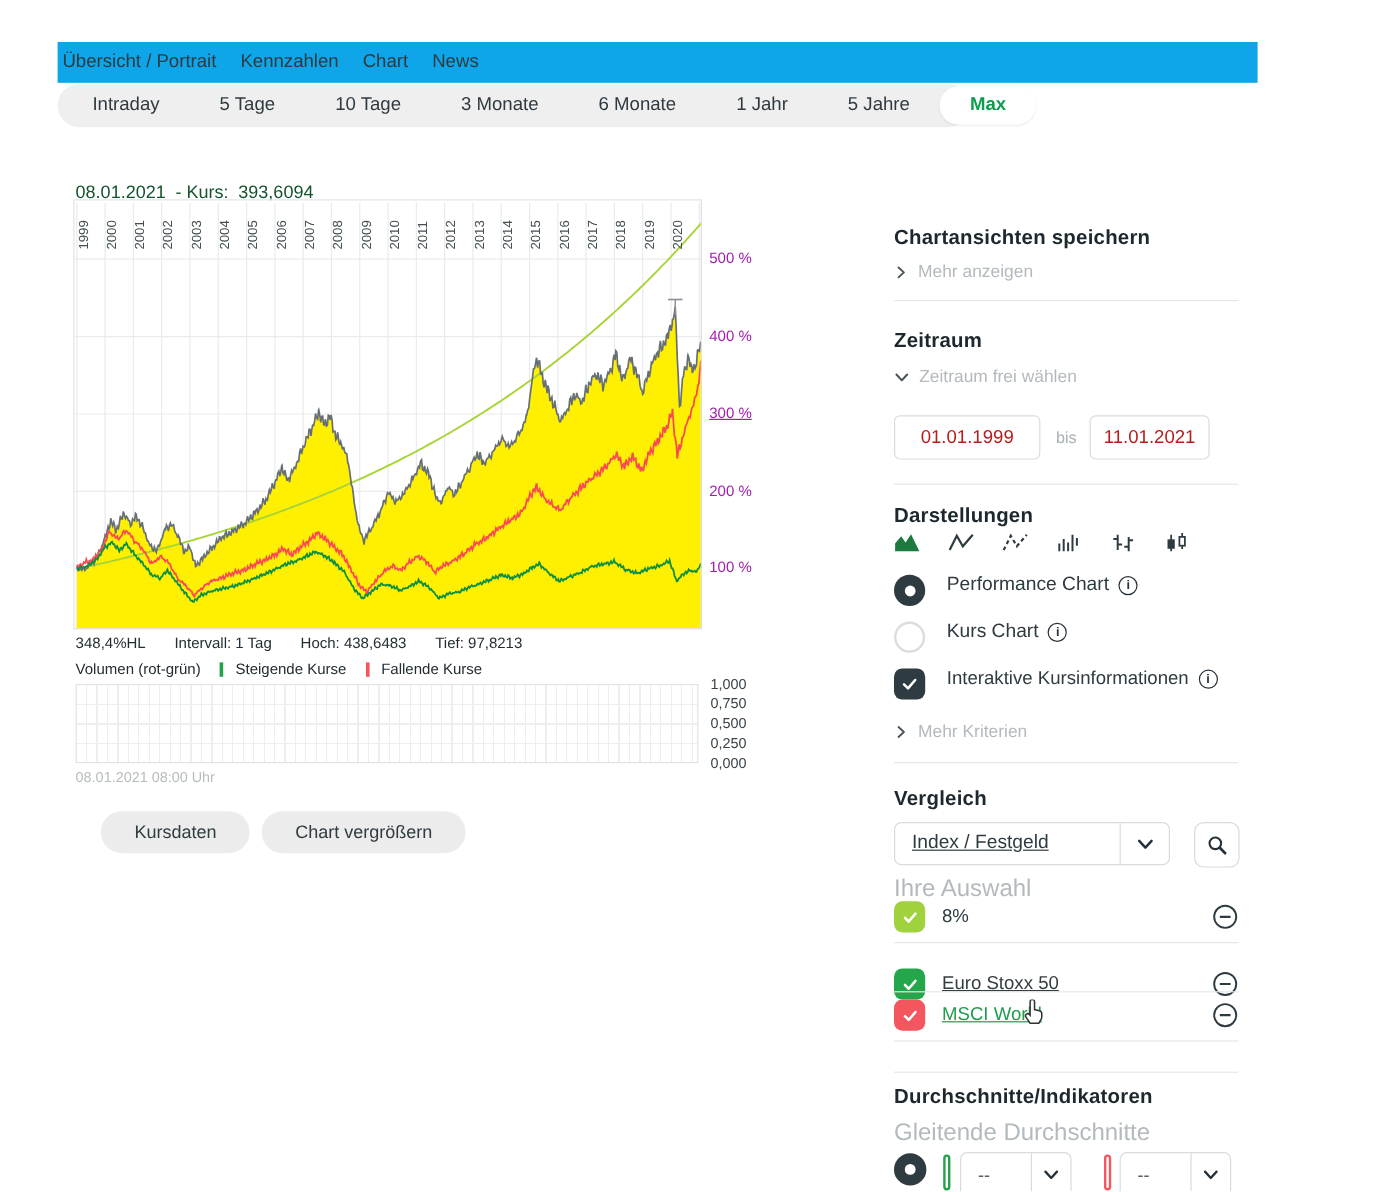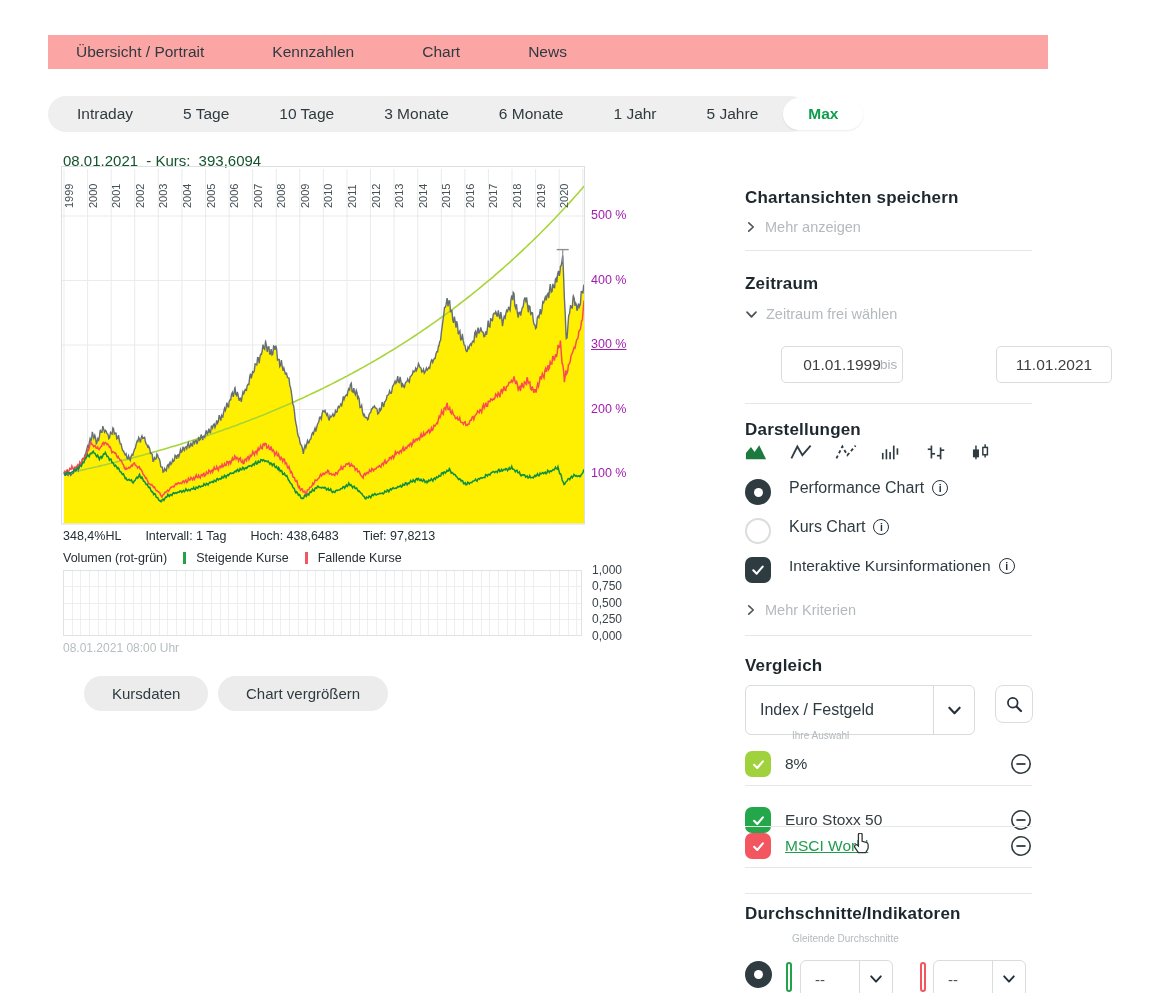--- a/index.html
+++ b/index.html
@@ -1,25 +1,25 @@
 <!DOCTYPE html>
 <html><head>
 <meta charset="utf-8">
 <style>
   html,body{margin:0;padding:0;}
   body{font-family:"Liberation Sans",sans-serif;background:#fff;color:#2e3b40;}
   .page{position:relative;width:1160px;height:993px;overflow:hidden;background:#fff;}
 
   
-  .topnav{position:absolute;left:48px;top:35px;width:1000px;height:34px;background:#fca5a5;
-          display:flex;align-items:center;padding-left:28px;box-sizing:border-box;gap:68px;}
+  .topnav{position:absolute;left:48px;top:35px;width:1000px;height:34px;background:#0ea5e9;
+          display:flex;align-items:center;padding-left:4px;box-sizing:border-box;gap:20px;}
   .topnav .nav-item{font-size:15.5px;color:#2f3a40;cursor:pointer;white-space:nowrap;}
 
   
-  .rangebar{position:absolute;left:48px;top:96px;width:760px;height:36px;background:#efefef;
+  .rangebar{position:absolute;left:48px;top:70px;width:760px;height:36px;background:#efefef;
             border-radius:18px;display:flex;align-items:center;box-sizing:border-box;padding:0 4px;}
   .range-item{font-size:15.5px;color:#2f3a40;padding:7px 25px;cursor:pointer;white-space:nowrap;border-radius:16px;}
   .range-item.active{background:#fff;color:#0d9e4d;font-weight:bold;box-shadow:0 1px 2px rgba(0,0,0,0.08);}
 
   
   .chart-title{position:absolute;left:63px;top:152px;font-size:15px;color:#14532d;}
   .chart-title span{margin-right:4px;}
   #mainChart{position:absolute;left:61px;top:166px;}
   .ytick{position:absolute;font-size:12.5px;color:#a21caf;white-space:nowrap;}
   .stats-row{position:absolute;left:63px;top:529px;display:flex;gap:24px;font-size:12.5px;color:#232e34;}
@@ -35,40 +35,40 @@
   .pill-btn{position:absolute;height:35px;background:#ececec;border:none;border-radius:18px;
             font-family:"Liberation Sans",sans-serif;font-size:15px;color:#2e3b40;padding:0 28px;cursor:pointer;}
 
   
   .sb{position:absolute;left:745px;width:287px;}
   .h-sec{font-size:17px;font-weight:bold;color:#1d282e;letter-spacing:.2px;}
   .link-gray{font-size:14.5px;color:#b3babd;display:flex;align-items:center;gap:8px;cursor:pointer;}
   .link-gray svg{flex:none;}
   .divider{position:absolute;left:745px;width:287px;border-top:1px solid #e4e7e8;}
   .dateinput{position:absolute;width:122px;height:37px;box-sizing:border-box;border:1px solid #d9dcdd;border-radius:5px;
-             font-family:"Liberation Sans",sans-serif;font-size:15.5px;color:#404040;text-align:center;background:#fff;margin-left:36px;}
+             font-family:"Liberation Sans",sans-serif;font-size:15.5px;color:#b91c1c;text-align:center;background:#fff;}
   .bis{position:absolute;font-size:13.5px;color:#a9b1b4;}
   .icon-row{position:absolute;left:745px;top:443px;display:flex;gap:23px;align-items:center;}
   .icon-btn{width:22px;height:20px;background:none;border:none;padding:0;cursor:pointer;}
   .choice-row{position:absolute;left:745px;display:flex;align-items:flex-start;gap:18px;}
   .radio{width:26px;height:26px;border-radius:50%;box-sizing:border-box;flex:none;cursor:pointer;}
   .radio.sel{background:#2e3b40;position:relative;}
   .radio.sel::after{content:"";position:absolute;left:8.5px;top:8.5px;width:9px;height:9px;border-radius:50%;background:#fff;}
   .radio.unsel{border:2px solid #dadddd;background:#fff;}
   .cb-dark{width:26px;height:26px;border-radius:7px;background:#2e3b40;display:flex;align-items:center;justify-content:center;flex:none;cursor:pointer;}
   .choice-label{font-size:16px;color:#2e3b40;display:flex;align-items:center;gap:8px;}
   .info{display:inline-flex;width:16px;height:16px;border:1.5px solid #25313a;border-radius:50%;
         align-items:center;justify-content:center;font-size:10.5px;font-weight:bold;color:#25313a;box-sizing:border-box;}
-  .bigselect{position:absolute;left:745px;top:685px;width:230px;height:50px;box-sizing:border-box;border:1px solid #d9dcdd;
-             border-radius:6px;background:#fff;display:flex;align-items:center;cursor:pointer;}
+  .bigselect{position:absolute;left:745px;top:685px;width:230px;height:36px;box-sizing:border-box;border:1px solid #d9dcdd;
+             border-radius:6px;background:#fff;display:flex;align-items:center;cursor:pointer;text-decoration:underline;}
   .bigselect .val{flex:1;padding-left:14px;font-size:16px;color:#2e3b40;}
   .sel-chev{width:40px;height:100%;border-left:1px solid #d9dcdd;display:flex;align-items:center;justify-content:center;}
   .searchbtn{position:absolute;left:995px;top:685px;width:38px;height:38px;box-sizing:border-box;border:1px solid #d9dcdd;
              border-radius:8px;background:#fff;display:flex;align-items:center;justify-content:center;cursor:pointer;}
-  .muted{font-size:10px;color:#b3babd;margin-left:47px;}
+  .muted{font-size:20px;color:#b3babd;}
   .cmp-row{position:absolute;left:745px;width:287px;height:34px;display:flex;align-items:center;}
   .cmp-cb{width:26px;height:26px;border-radius:7px;display:flex;align-items:center;justify-content:center;flex:none;cursor:pointer;}
   .cmp-label{margin-left:14px;font-size:15.5px;flex:1;}
   .cmp-label a{cursor:pointer;}
   .minus-btn{background:none;border:none;padding:0;cursor:pointer;width:22px;height:22px;}
   .smallsel{position:absolute;width:93px;height:38px;box-sizing:border-box;border:1px solid #d9dcdd;border-radius:6px;
             background:#fff;display:flex;align-items:center;cursor:pointer;top:960px;}
   .smallsel .val{flex:1;padding-left:14px;font-size:15px;color:#4a555b;}
   .smallsel .sel-chev{width:32px;}
   .vbar{position:absolute;top:962px;width:6px;height:30px;border-radius:3px;box-sizing:border-box;}
@@ -215,21 +215,21 @@
 
   <div class="sb h-sec" style="top:274px;">Zeitraum</div>
   <div class="sb link-gray" style="top:306px;">
     <svg width="13" height="13" viewBox="0 0 16 16">
         <path d="M2.5 5 L8 11 L13.5 5" fill="none" stroke="#49545a" stroke-width="2.1" stroke-linecap="round" stroke-linejoin="round"></path>
       </svg>
     <span>Zeitraum frei wählen</span>
   </div>
   <input class="dateinput" style="left: 745px; top: 346px;" value="01.01.1999">
   <span class="bis" style="left:880px;top:357px;">bis</span>
-  <input class="dateinput" style="left: 960px; top: 346px; width: 116px;" value="11.01.2021">
+  <input class="dateinput" style="left: 908px; top: 346px; width: 100px;" value="11.01.2021">
   <div class="divider" style="top:403px;"></div>
 
   <div class="sb h-sec" style="top:420px;">Darstellungen</div>
   <div class="icon-row" id="iconRow">
       <button class="icon-btn"><svg width="22" height="18" viewBox="0 0 24 18">
           <path d="M1 17 L1 10 L6.5 3.5 L10.5 9 L15.5 1.5 L23 17 Z" fill="#1d7a3f"></path>
         </svg></button>
       <button class="icon-btn"><svg width="22" height="18" viewBox="0 0 24 18">
           <path d="M1.5 16 L8 3 L13.5 12.5 L22.5 2" fill="none" stroke="#2e3b40" stroke-width="2"></path>
         </svg></button>

